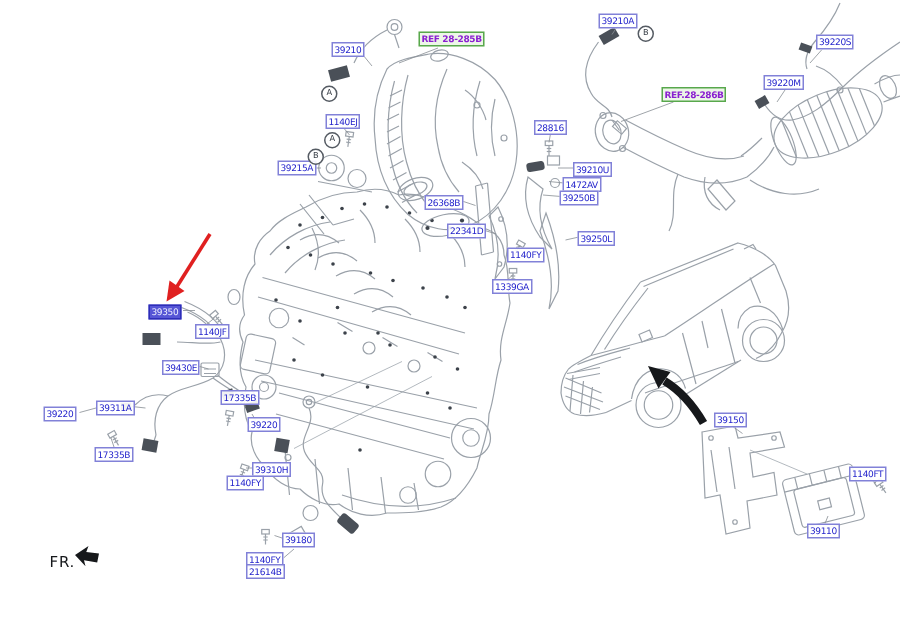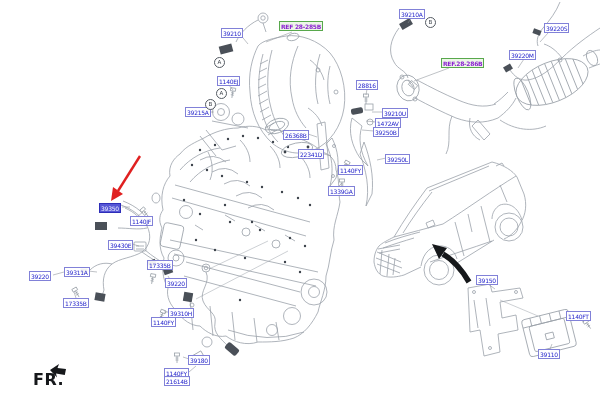--- a/index.html
+++ b/index.html
@@ -7,21 +7,21 @@
        font-family:"DejaVu Sans",sans-serif;}
   #art{position:absolute;left:0;top:0;}
   #labels{position:absolute;left:0;top:0;width:600px;height:411px;}
   .lbl{position:absolute;font-size:6px;line-height:7px;padding:0.5px 1px;
        border:1px solid #8181d8;color:#2424cc;background:rgba(255,255,255,.92);
        white-space:nowrap;letter-spacing:-0.25px;}
   .lbl.hl{background:#5656d6;color:#eef0ff;border-color:#2e2eb8;}
   .lbl.ref{color:#8a1fd0;border-color:#58a84c;background:#edf6e8;font-weight:bold;}
   .callout{position:absolute;width:9px;height:9px;border:1px solid #555b63;border-radius:50%;
        color:#3c424a;font-size:5.5px;line-height:9px;text-align:center;background:rgba(255,255,255,.9);}
-  #fr{position:absolute;left:33px;top:370px;font-size:16px;font-weight:bold;color:#16181b;letter-spacing:0.5px;}
+  #fr{position:absolute;left:33px;top:370px;font-size:10px;font-weight:normal;color:#16181b;letter-spacing:0.5px;}
 </style>
 </head>
 <body>
 
 <svg id="art" width="600" height="411" viewBox="0 0 600 411">
   <defs>
     <g id="bolt">
       <rect x="-2.5" y="-2" width="5" height="3" fill="none"></rect>
       <line x1="0" y1="1" x2="0" y2="8"></line>
       <line x1="-1.5" y1="3" x2="1.5" y2="3"></line>

